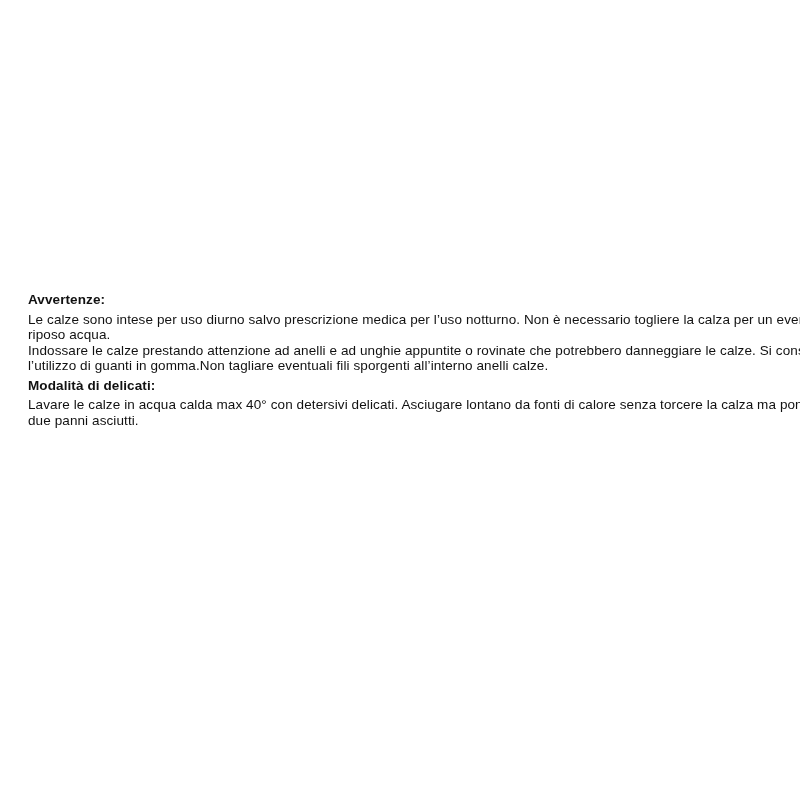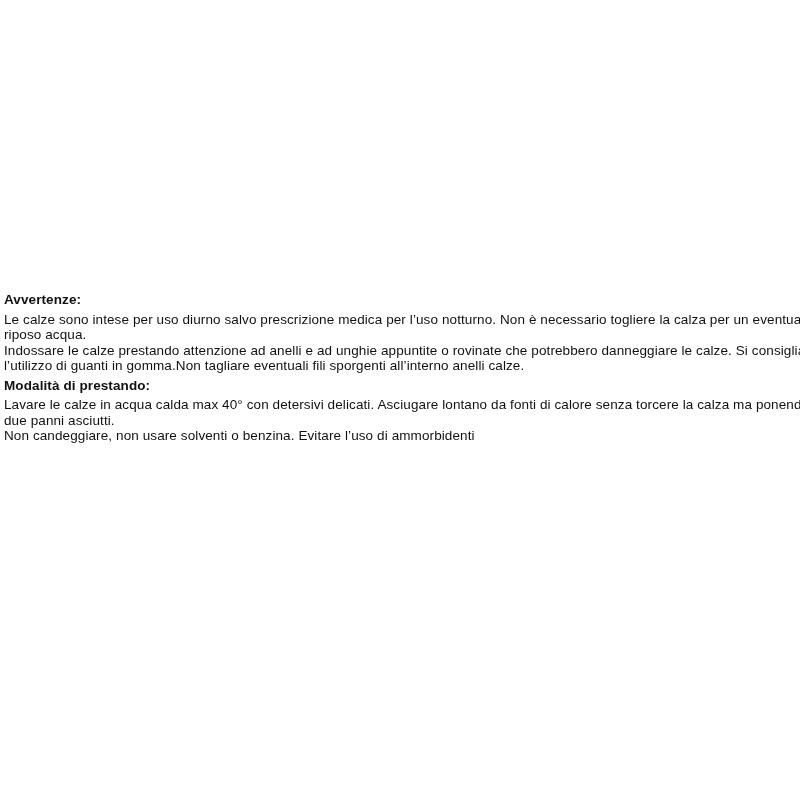--- a/index.html
+++ b/index.html
@@ -7,21 +7,21 @@
     padding: 0;
     width: 800px;
     height: 800px;
     background: #ffffff;
     overflow: hidden;
   }
   .page {
     box-sizing: border-box;
     width: 800px;
     height: 800px;
-    padding: 288px 14px 0 4px;
+    padding: 288px 14px 0 28px;
     font-family: "Liberation Sans", sans-serif;
     font-size: 13.5px;
     line-height: 15.5px;
     color: #111111;
   }
   .section {
     margin: 0;
   }
   .heading {
     font-weight: bold;
@@ -45,19 +45,18 @@
     <div class="line">Le calze sono intese per uso diurno salvo prescrizione medica per l’uso notturno. Non è necessario togliere la calza per un eventuale breve</div>
     <div class="line">riposo acqua.</div>
   </div>
 
   <div class="section">
     <div class="line">Indossare le calze prestando attenzione ad anelli e ad unghie appuntite o rovinate che potrebbero danneggiare le calze. Si consiglia quindi</div>
     <div class="line">l’utilizzo di guanti in gomma.Non tagliare eventuali fili sporgenti all’interno anelli calze.</div>
   </div>
 
   <div class="section">
-    <div class="heading">Modalità di prestando:</div>
+    <div class="heading">Modalità di delicati:</div>
     <div class="line">Lavare le calze in acqua calda max 40° con detersivi delicati. Asciugare lontano da fonti di calore senza torcere la calza ma ponendola tra</div>
     <div class="line">due panni asciutti.</div>
-    <div class="line">Non candeggiare, non usare solventi o benzina. Evitare l’uso di ammorbidenti</div>
   </div>
 
 </div>
 
 </body></html>

